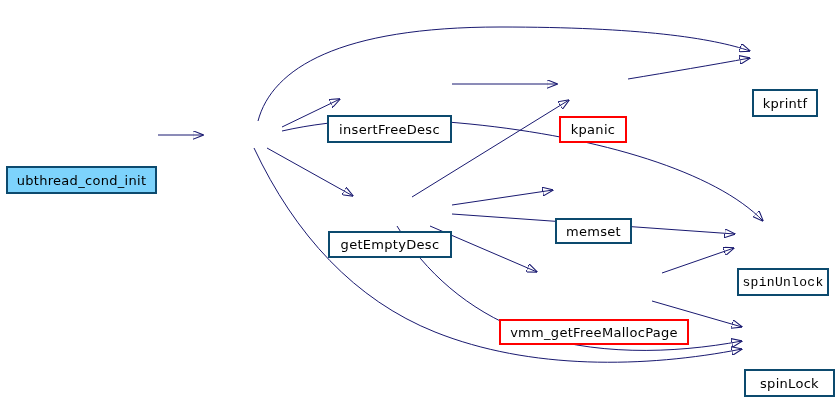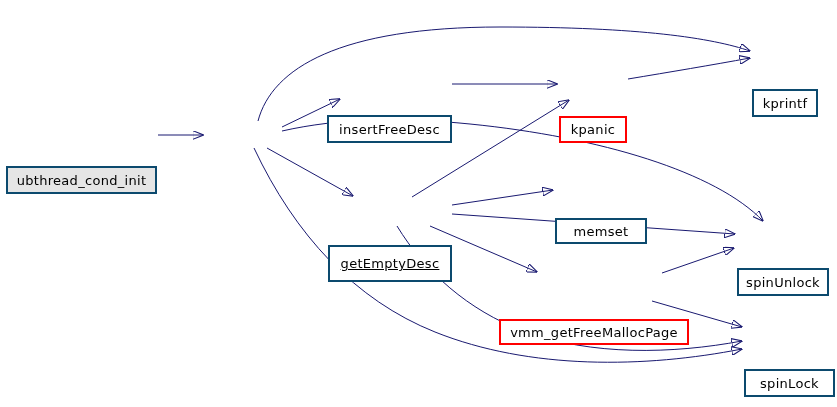--- a/index.html
+++ b/index.html
@@ -16,31 +16,31 @@
     position:absolute;
     box-sizing:border-box;
     background:#ffffff;
     border:2px solid #0c4a6e;
     display:flex;align-items:center;justify-content:center;
     font-size:13px;color:#000000;letter-spacing:0.3px;
     white-space:nowrap;
     cursor:pointer;
     margin-top:45px;
   }
-  .node.root{background:#e5e5e5;cursor:default;}
+  .node.root{background:#7dd3fc;cursor:default;}
   .node.highlight{border-color:#ff0000;}
   
   #n-ubthread{left:6px;top:121px;width:151px;height:28px;}
   #n-kmalloc{left:206px;top:122px;width:75px;height:26px;}
   #n-insertFreeDesc{left:327px;top:70px;width:125px;height:28px;}
   #n-kpanic{left:559px;top:71px;width:68px;height:27px;}
   #n-kprintf{left:752px;top:44px;width:66px;height:28px;}
-  #n-getEmptyDesc{left:328px;top:200px;width:124px;height:37px;text-decoration:underline;}
-  #n-memset{left:555px;top:173px;width:92px;height:26px;}
-  #n-spinUnlock{left:737px;top:223px;width:92px;height:28px;}
+  #n-getEmptyDesc{left:328px;top:186px;width:124px;height:27px;}
+  #n-memset{left:555px;top:173px;width:77px;height:26px;}
+  #n-spinUnlock{left:737px;top:223px;width:92px;height:28px;font-family:Liberation Mono, monospace;}
   #n-vmm{left:499px;top:274px;width:190px;height:26px;}
   #n-spinLock{left:744px;top:324px;width:91px;height:28px;}
 </style>
 </head>
 <body>
 
 <div id="canvas">
 
   <svg id="edges" viewBox="0 0 837 407" xmlns="http://www.w3.org/2000/svg">
     <defs>

